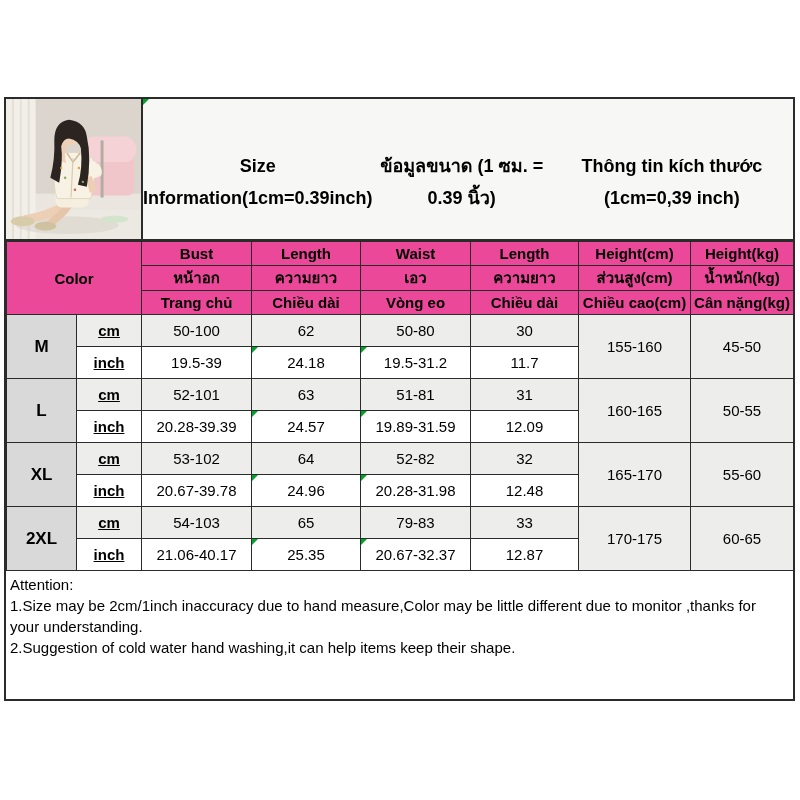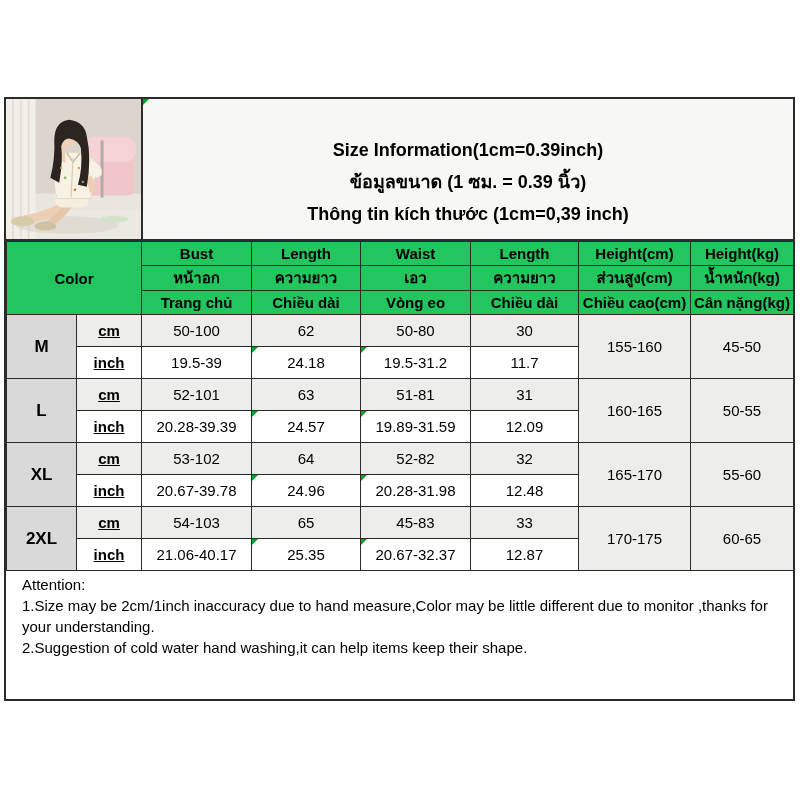--- a/index.html
+++ b/index.html
@@ -9,44 +9,44 @@
 
   .sheet { position:absolute; left:4px; top:97px; width:791px; height:604px;
            border:2px solid #2b2b2b; background:#ffffff;
            display:flex; flex-direction:column; }
 
   
   .top-row { height:142px; display:flex; border-bottom:2px solid #2b2b2b; flex:none; }
   .photo { width:137px; flex:none; border-right:2px solid #2b2b2b; position:relative; overflow:hidden; background:#dcd5ce; }
   .photo svg { display:block; width:100%; height:100%; }
   .title-cell { flex:1; background:#f7f7f5; position:relative;
-                display:flex; flex-direction:column; align-items:center; justify-content:center;
+                display:flex; flex-direction:row; align-items:center; justify-content:center;
                 padding-top:26px; }
   .title-line { font-weight:bold; font-size:18px; line-height:32px; text-align:center; }
 
   
   .mark::before { content:""; position:absolute; top:0; left:0; width:0; height:0;
                   border-top:6px solid #00a32e; border-right:6px solid transparent; }
 
   
   table.size-table { width:100%; border-collapse:collapse; table-layout:fixed; flex:none; }
   table.size-table td { border:1.5px solid #2b2b2b; text-align:center; vertical-align:middle;
                         overflow:hidden; white-space:nowrap; position:relative; }
   tr.hdr { height:24px; }
-  tr.hdr td { background:#22c55e; font-weight:bold; font-size:15px; }
+  tr.hdr td { background:#ec4899; font-weight:bold; font-size:15px; }
   td.size-hd { background:#d9d9d9; font-weight:bold; font-size:30px; }
   tr.data { height:32px; font-size:15px; }
   tr.row-cm td { background:#ededeb; }
   tr.row-inch td { background:#ffffff;margin-left:43px; }
   td.size-lbl { background:#d9d9d9 !important; font-weight:bold; font-size:17px; }
   td.unit { font-weight:bold;text-decoration:underline; }
   td.merged { background:#ededeb !important; }
 
   
-  .attention { flex:1; background:#ffffff; padding:3px 16px; font-size:15px; line-height:21px; }
+  .attention { flex:1; background:#ffffff; padding:3px 4px; font-size:15px; line-height:21px; }
 </style>
 </head>
 <body>
 
 <div class="canvas">
   <div class="sheet">
 
     <div class="top-row">
       <div class="photo">
         <svg viewBox="0 0 137 142">
@@ -180,21 +180,21 @@
         <td class="mark">24.96</td>
         <td class="mark">20.28-31.98</td>
         <td>12.48</td>
       </tr>
 
       <tr class="data row-cm">
         <td class="size-lbl" rowspan="2">2XL</td>
         <td class="unit">cm</td>
         <td>54-103</td>
         <td>65</td>
-        <td>45-83</td>
+        <td>79-83</td>
         <td>33</td>
         <td class="merged" rowspan="2">170-175</td>
         <td class="merged" rowspan="2">60-65</td>
       </tr>
       <tr class="data row-inch">
         <td class="unit">inch</td>
         <td>21.06-40.17</td>
         <td class="mark">25.35</td>
         <td class="mark">20.67-32.37</td>
         <td>12.87</td>

